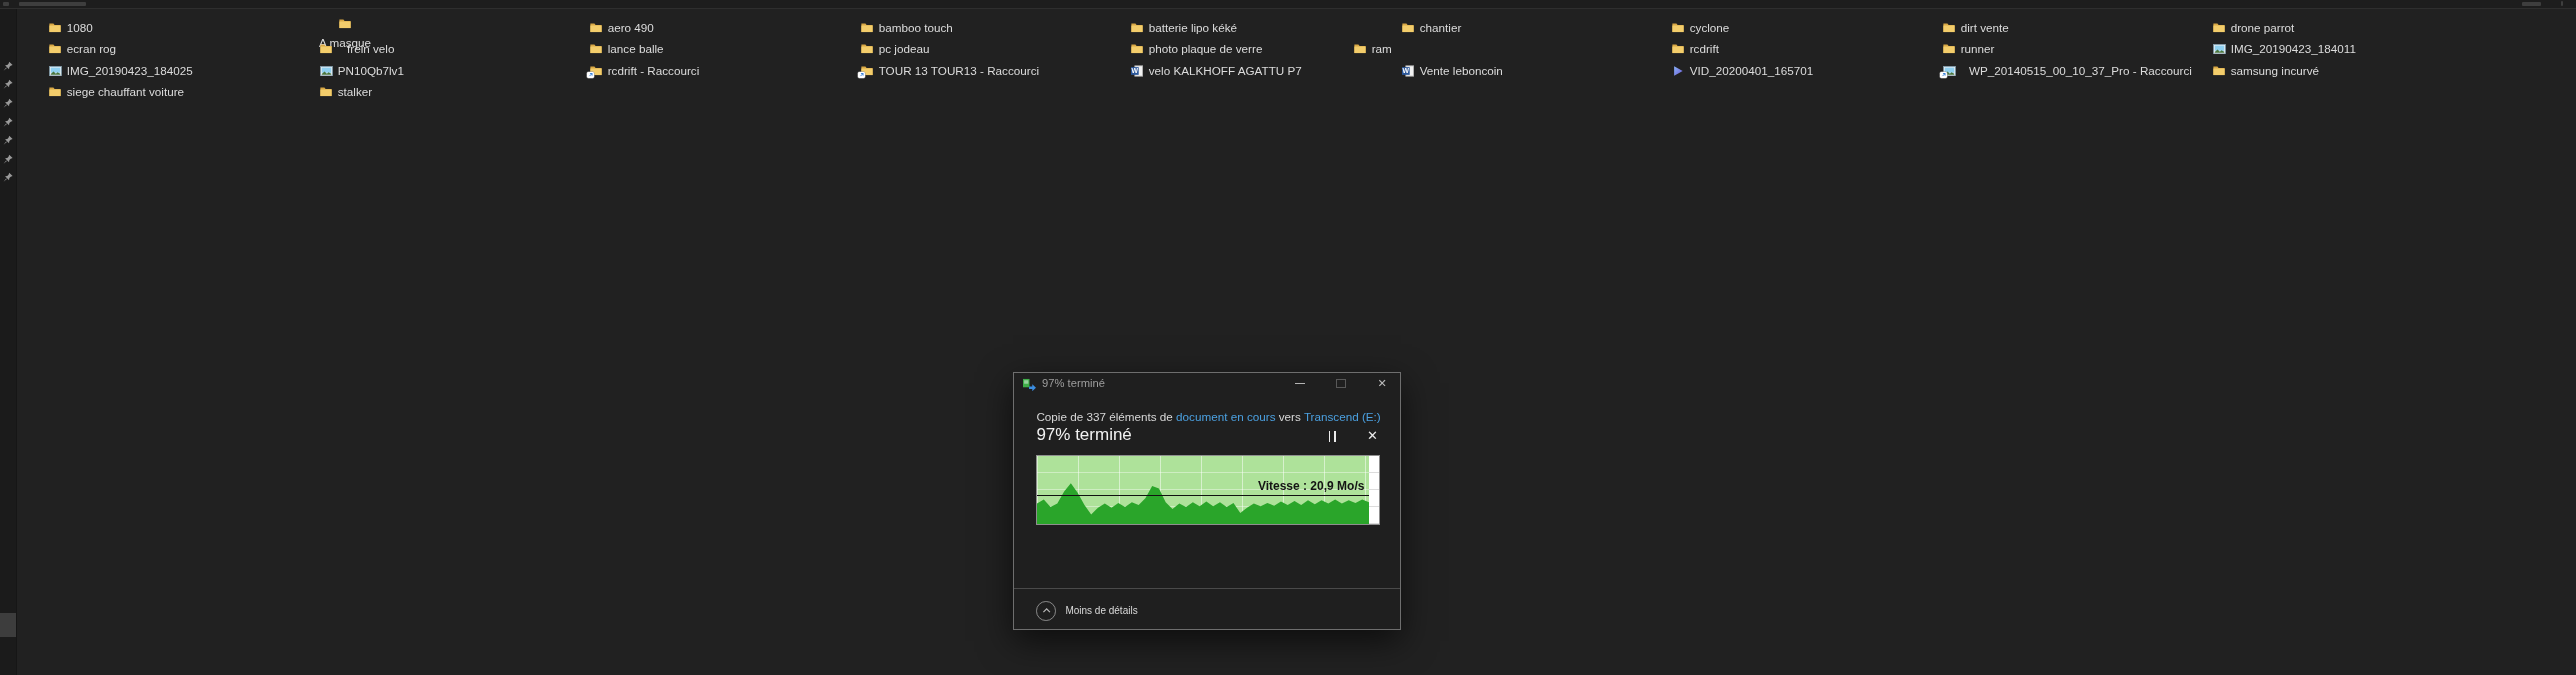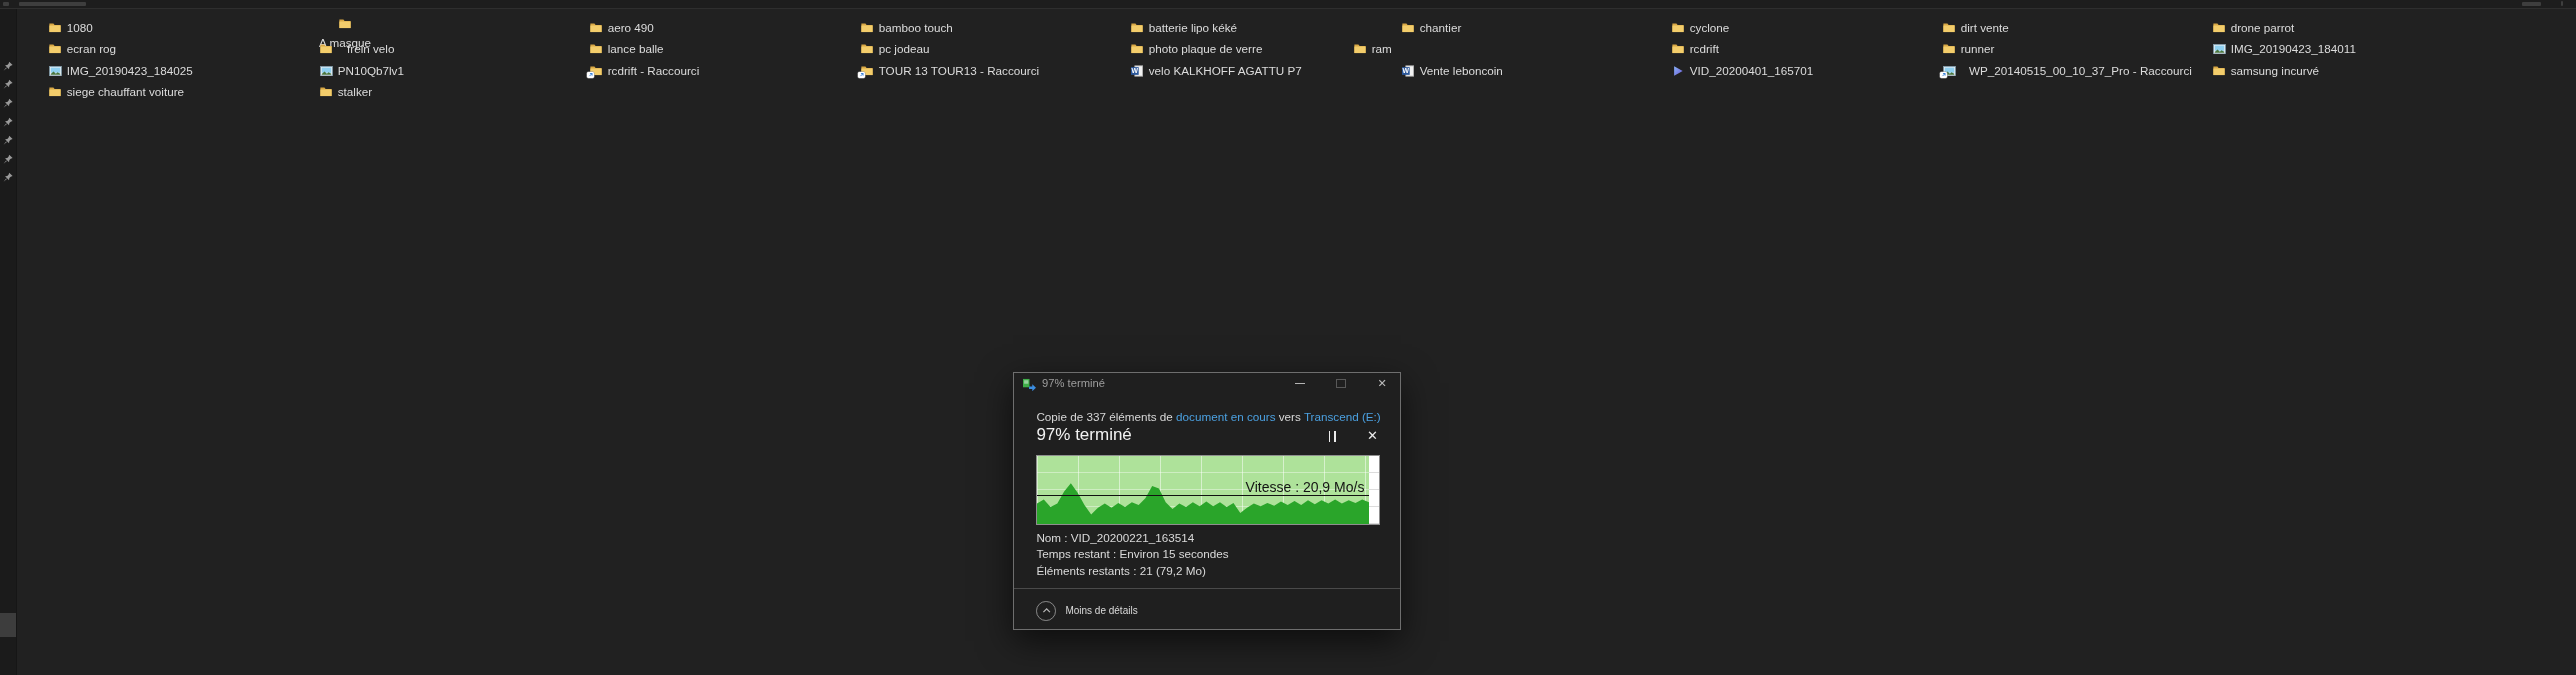--- a/index.html
+++ b/index.html
@@ -64,21 +64,21 @@
     background-image:
       repeating-linear-gradient(90deg, rgba(255,255,255,.5) 0 0.9px, transparent 0.9px 20.5px),
       repeating-linear-gradient(0deg, rgba(255,255,255,.4) 0 0.9px, transparent 0.9px 17px);
   }
   .chart-sliver{
     position:absolute;right:0;top:0;bottom:0;background:#fff;
     background-image:repeating-linear-gradient(0deg, #dcdcdc 0 0.9px, transparent 0.9px 17px);
   }
   .wave{position:absolute;left:0;bottom:0;height:100%;}
   .speed-line{position:absolute;left:0;border-top:1.4px solid #111;}
-  .speed-label{position:absolute;font-size:14px;color:#141414;}
+  .speed-label{position:absolute;font-size:12px;color:#141414;font-weight:bold;}
 
   .detail-lines{position:absolute;left:22.4px;top:157px;font-size:11.7px;line-height:16.3px;color:#dadada;}
   .sep{position:absolute;left:0;top:215px;width:100%;height:0.9px;background:#4a4a4a;}
   .footer-toggle{position:absolute;left:22.4px;top:228px;display:flex;align-items:center;gap:9.3px;cursor:pointer;}
   .chev-circle{width:17.7px;height:17.7px;border:0.9px solid #8a8a8a;border-radius:50%;display:flex;align-items:center;justify-content:center;}
   .footer-label{font-size:10px;color:#dadada;}
 </style>
 </head>
 <body>
 
@@ -449,25 +449,20 @@
   <div class="chart">
     <div class="chart-fill" id="chart-fill" style="width: 332px;"></div>
     <div class="chart-sliver" id="chart-sliver" style="width: 10.3px;"></div>
     <svg class="wave" id="wave-svg" preserveAspectRatio="none" viewBox="0 0 356 73" style="width: 332px;">
       <polygon id="wave-poly" fill="#2aa52a" points="0,73 0.0,51.1 7.3,46.7 14.5,54.8 21.8,51.1 29.1,38.0 36.3,29.2 43.6,39.4 50.9,52.6 58.1,62.8 65.4,55.5 72.7,51.1 79.9,55.5 87.2,50.4 94.4,54.8 101.7,49.6 109.0,52.6 116.2,45.3 123.5,32.1 130.8,35.0 138.0,49.6 145.3,56.9 152.6,51.1 159.8,54.8 167.1,49.6 174.4,54.0 181.6,48.9 188.9,54.0 196.2,49.6 203.4,54.8 210.7,50.4 218.0,61.3 225.2,55.5 232.5,51.1 239.8,54.0 247.0,50.4 254.3,53.3 261.6,48.9 268.8,52.6 276.1,48.2 283.3,52.6 290.6,47.5 297.9,51.8 305.1,47.5 312.4,51.1 319.7,46.7 326.9,51.1 334.2,47.5 341.5,50.4 348.7,46.7 356.0,49.6 356,73"></polygon>
     </svg>
     <div class="speed-line" id="speed-line" style="top: 39px; width: 332px;"></div>
     <div class="speed-label" id="speed-label" style="top: 23px; left: auto; right: 15px;">Vitesse : 20,9 Mo/s</div>
   </div>
 
-  <div class="detail-lines" id="detail-lines">
-      <div>Nom : VID_20200221_163514</div>
-      <div>Temps restant : Environ 15 secondes</div>
-      <div>Éléments restants : 21 (79,2 Mo)</div>
-    </div>
 
   <div class="sep"></div>
 
   <div class="footer-toggle">
     <span class="chev-circle">
       <svg width="9.3" height="7.5" viewBox="0 0 10 8">
           <polyline points="1.5,5.5 5,2 8.5,5.5" fill="none" stroke="#b8b8b8" stroke-width="1.3"></polyline>
         </svg>
     </span>
     <span class="footer-label">Moins de détails</span>

